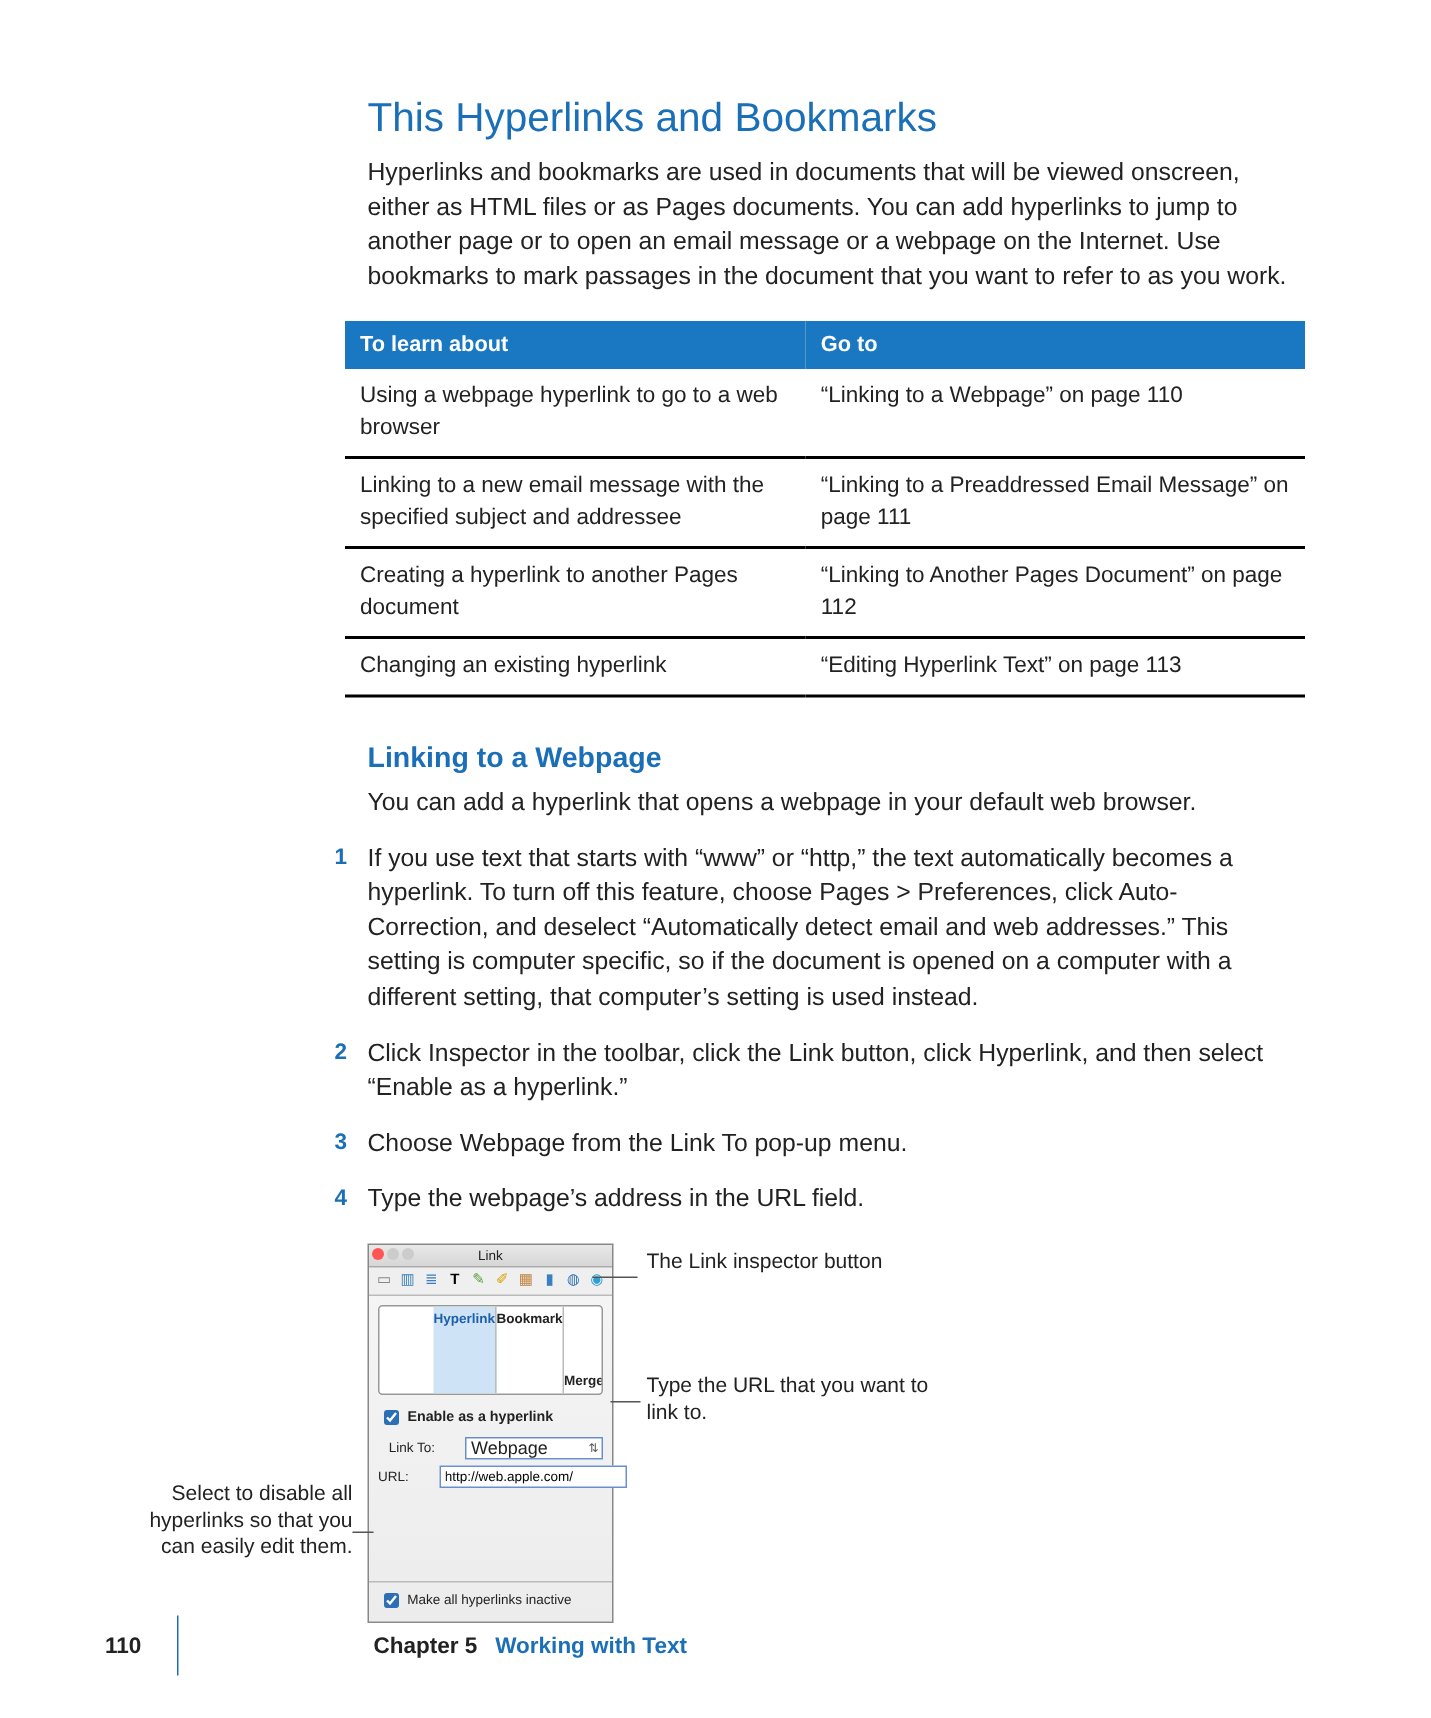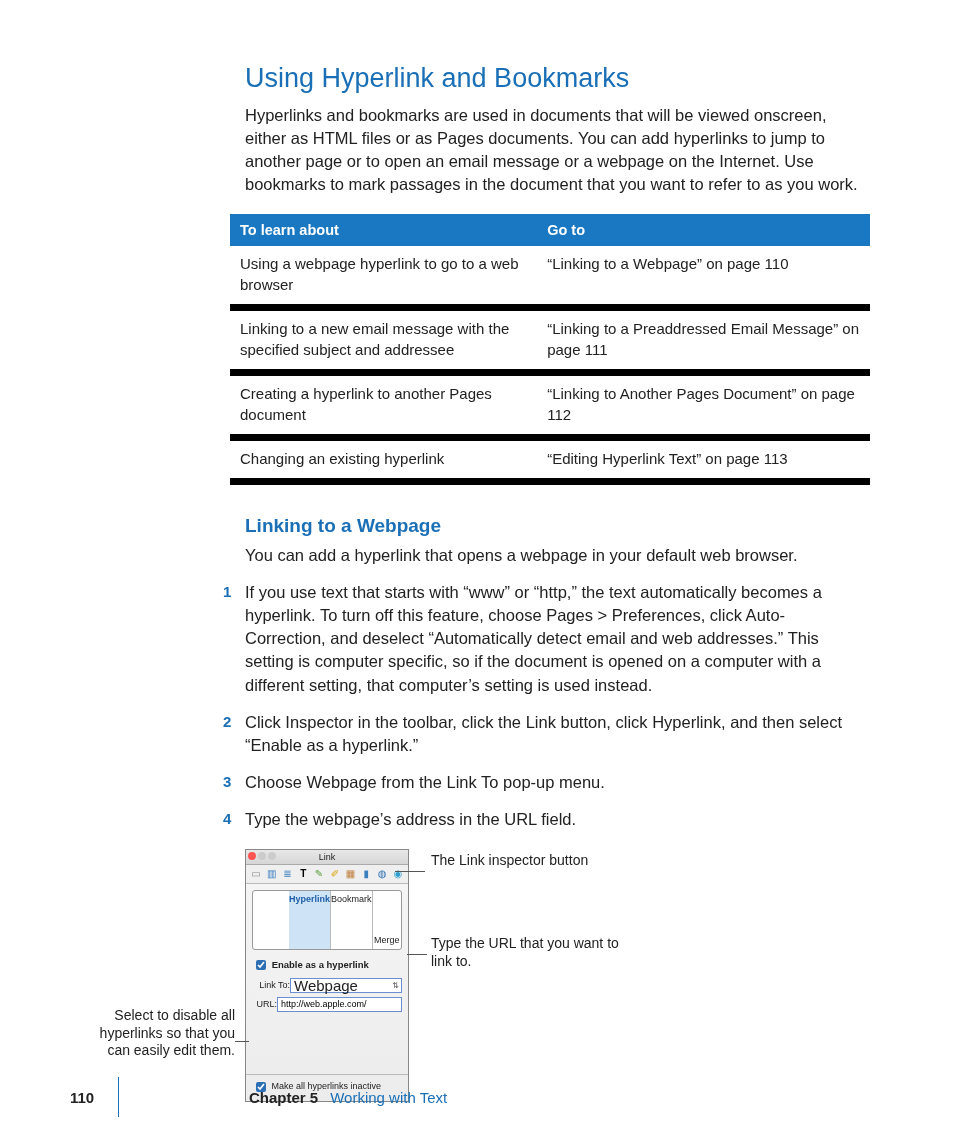--- a/index.html
+++ b/index.html
@@ -50,21 +50,21 @@
     background: #1a78c2;
     color: #fff;
     text-align: left;
     font-weight: 600;
     padding: 6px 10px;
     font-size: 14.5px;
   }
   table.ref td {
     padding: 7px 10px 9px 10px;
     vertical-align: top;
-    border-bottom: 7px solid #000000;
+    border-bottom: 2px solid #000000;
   }
   table.ref th:first-child, table.ref td:first-child { width: 48%; margin-left: 22px; }
 
   
   ol.steps { list-style: none; padding: 0; margin: 0; }
   ol.steps > li { position: relative; padding-left: 0; margin-bottom: 14px; margin-top:6px;}
   ol.steps > li .num {
     position: absolute;
     left: -22px;
     top: 0;
@@ -114,30 +114,30 @@
   }
   .ic-doc{color:#888;} .ic-col{color:#3b7fbf;} .ic-line{color:#3b7fbf;}
   .ic-T{color:#000; font-weight:bold;} .ic-wand{color:#5aa03c;}
   .ic-pen{color:#d8a200;} .ic-grid{color:#c08040;}
   .ic-chart{color:#3b7fbf;} .ic-link{color:#2d6fb5;} .ic-qt{color:#2d9fd0;}
   .seg {
     display: flex; margin: 6px 6px 4px 6px;
     border: 1px solid #999; border-radius: 3px; overflow: hidden;
     font-size: 9px; background:#fff;padding-left:36px;
   }
-  .seg div { flex:1; text-align:center; padding:2px 0; border-right:1px solid #bbb;}
+  .seg div { flex:1; text-align:center; padding:2px 0; border-right:1px solid #bbb;font-weight:bold;}
   .seg div:last-child{border-right:none;margin-top:41px;}
   .seg .active { background:#cfe3f7; color:#1f5fa8; font-weight:600;}
   .chkline { padding: 3px 6px; font-size:9.5px; font-weight:600;}
   .chkline input { vertical-align:middle; margin-right:3px; accent-color:#2d6fb5; width:10px;height:10px;}
-  .field { display:flex; align-items:center; padding: 2px 6px; gap:0; font-size:9px;}
+  .field { display:flex; align-items:center; padding: 2px 6px; gap:20px; font-size:9px;}
   .field label { width:38px; text-align:right;}
   .field .sel {
     flex:1; border:1px solid #6a8fd0; background:#fff;
-    height:13px; line-height:13px; padding:0 3px; font-size:15px;
+    height:13px; line-height:13px; padding:0 3px; font-size:12px;
     position:relative;
   }
   .field .sel::after{content:"⇅"; position:absolute; right:2px; font-size:8px; color:#555;}
   .field .txt {
     flex:1; border:1px solid #6a8fd0; background:#fff;
     height:13px; padding:0 3px; font-size:9px;
   }
   .spacer { height: 60px; }
   .bottomchk {
     border-top:1px solid #bbb;
@@ -173,29 +173,29 @@
     left: 70px;
     right: 80px;
     bottom: 28px;
     font-size: 15px;
     display: flex;
     align-items: center;
   }
   .pagenum { width: 44px; font-weight: 600; }
   .vline { width: 1px; background: #1a6fb7; height: 40px; margin-right: 130px; margin-left:4px;}
   .chapter { font-weight:700; margin-right: 12px;}
-  .chaptitle { color:#1a6fb7; font-weight:400;text-align:right;}
+  .chaptitle { color:#1a6fb7; font-weight:700;text-align:right;}
 </style>
 </head>
 <body>
 
 <div class="page">
   <div class="content">
 
-    <h1 class="section">Using Hyperlink and Bookmarks</h1>
+    <h1 class="section">This Hyperlinks and Bookmarks</h1>
     <p>Hyperlinks and bookmarks are used in documents that will be viewed onscreen, either as HTML files or as Pages documents. You can add hyperlinks to jump to another page or to open an email message or a webpage on the Internet. Use bookmarks to mark passages in the document that you want to refer to as you work.</p>
 
     <table class="ref">
       <thead>
         <tr>
           <th>To learn about</th>
           <th>Go to</th>
         </tr>
       </thead>
       <tbody>

